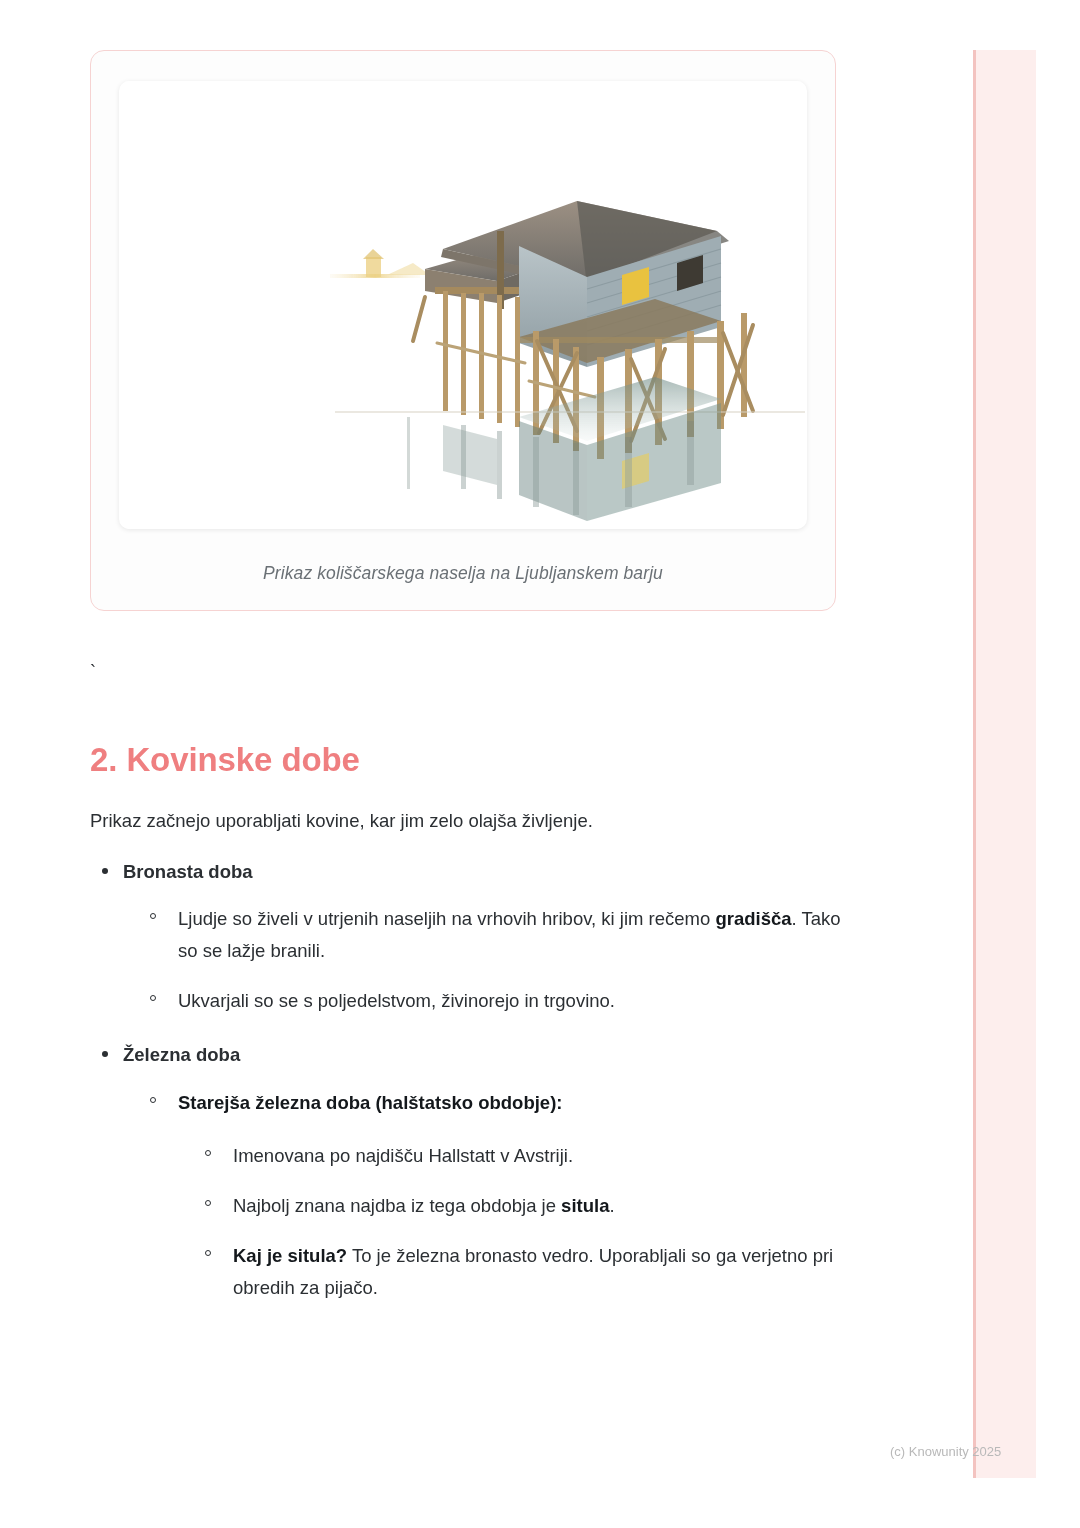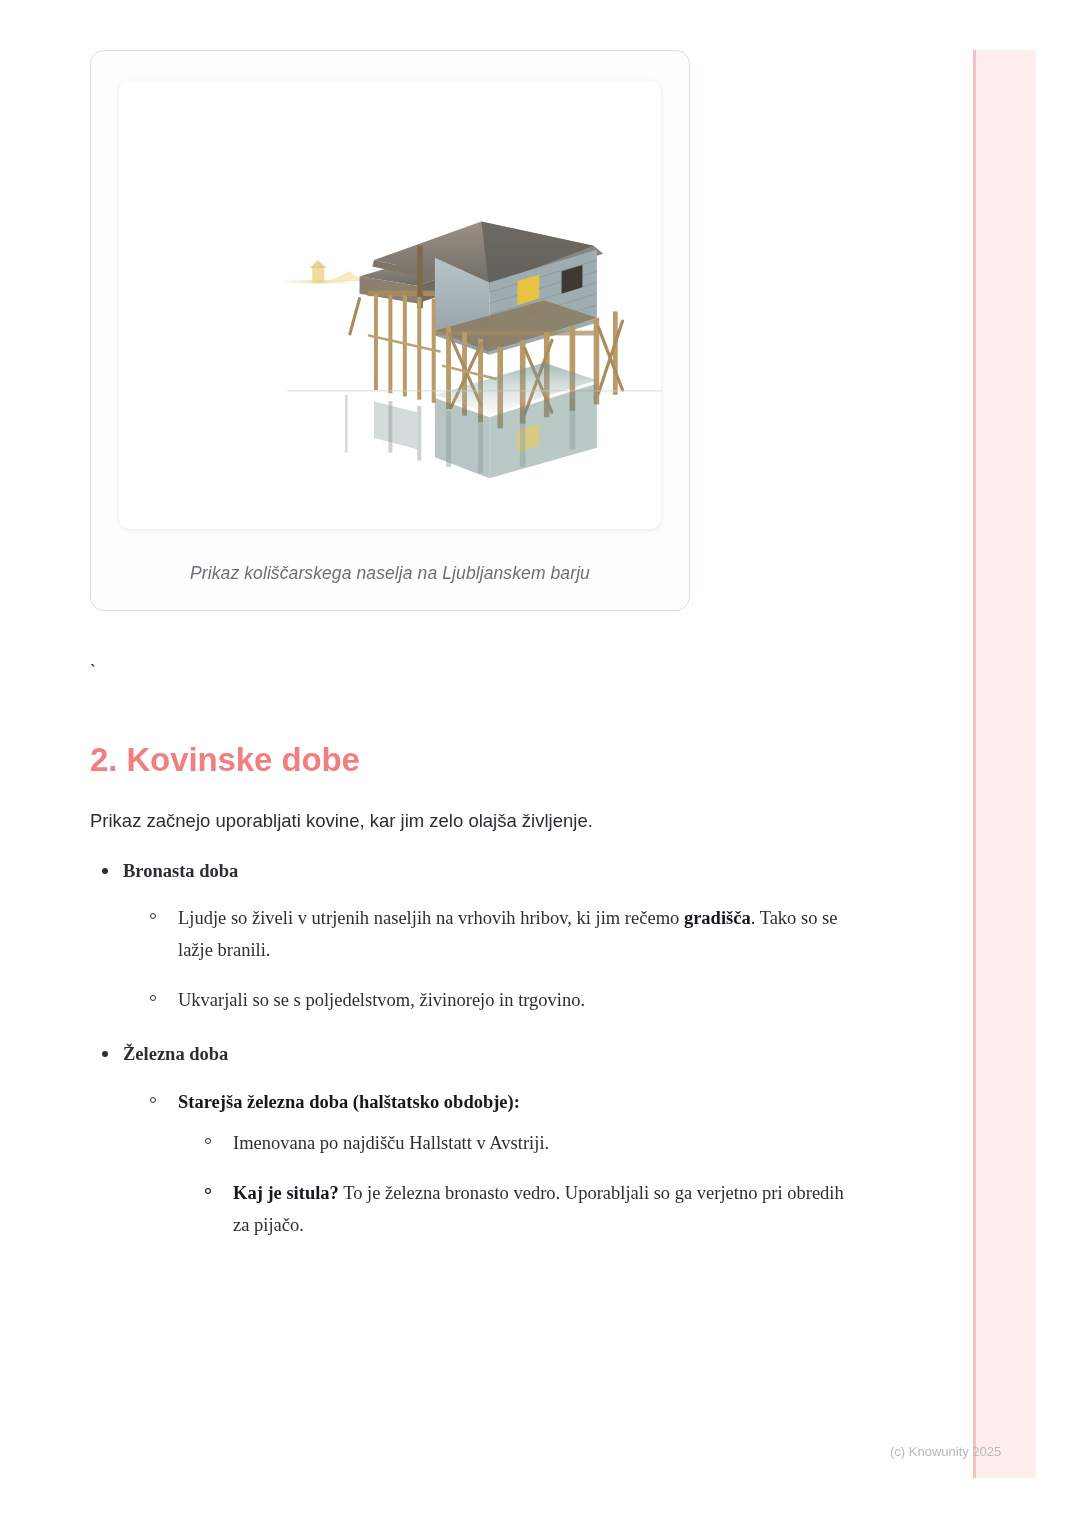--- a/index.html
+++ b/index.html
@@ -38,21 +38,21 @@
     padding: 50px 90px 0 90px;
   }
 
   
   .figure-card {
     border: 1px solid #f6d3d2;
     border-radius: 14px;
     background: #fdfdfd;
     padding: 30px 28px 26px 28px;
     box-sizing: border-box;
-    width: 600px;
+    width: 746px;
   }
   .figure-inner {
     background: #ffffff;
     border-radius: 10px;
     box-shadow: 0 1px 5px rgba(0,0,0,0.09);
     height: 448px;
     position: relative;
     overflow: hidden;
   }
   .figure-caption {
@@ -91,21 +91,20 @@
   
   ul.lvl1 {
     list-style: none;
     margin: 22px 0 0 0;
     padding: 0;
   }
   ul.lvl1 > li.l1-item {
     position: relative;
     padding-left: 33px;
     margin-top: 24px;
-    font-family: Liberation Serif, serif;
   }
   ul.lvl1 > li.l1-item:first-child { margin-top: 0; }
   ul.lvl1 > li.l1-item > .marker-disc {
     position: absolute;
     left: 12px;
     top: 10px;
     width: 6px;
     height: 6px;
     border-radius: 50%;
     background: #2b2f33;
@@ -146,21 +145,21 @@
   ul.lvl3 {
     list-style: none;
     margin: 10px 0 0 0;
     padding: 0;
   }
   ul.lvl3 > li.l3-item {
     position: relative;
     padding-left: 33px;
     margin-top: 18px;
   }
-  ul.lvl3 > li.l3-item:first-child { margin-top: 10px; }
+  ul.lvl3 > li.l3-item:first-child { margin-top: 22px; }
   ul.lvl3 > li.l3-item > .marker-circle {
     position: absolute;
     left: 5px;
     top: 10px;
     width: 6px;
     height: 6px;
     border: 1.4px solid #2b2f33;
     border-radius: 50%;
     box-sizing: border-box;
   }
@@ -333,21 +332,21 @@
     </li>
 
     <li class="l1-item">
       <span class="marker-disc"></span>
       <span class="l1-label">Železna doba</span>
       <div class="l2-block">
         <ul class="lvl2">
             <li class="l2-item"><span class="marker-circle"></span><span class="l2-text"><b>Starejša železna doba (halštatsko obdobje):</b></span><div class="l3-block">
                 <ul class="lvl3">
                   <li class="l3-item"><span class="marker-circle"></span><span class="l3-text"><span>Imenovana po najdišču Hallstatt v Avstriji.</span></span></li>
-                  <li class="l3-item"><span class="marker-circle"></span></li>
+                  <li class="l3-item"><span class="marker-circle"></span><span class="l3-text"><span>Najbolj znana najdba iz tega obdobja je </span><b>situla</b><span>.</span></span></li>
                   <li class="l3-item"><span class="marker-circle"></span><span class="l3-text"><b>Kaj je situla?</b><span> To je železna bronasto vedro. Uporabljali so ga verjetno pri obredih za pijačo.</span></span></li>
                 </ul>
               </div></li>
           </ul>
       </div>
     </li>
 
   </ul>
 </div>
 

